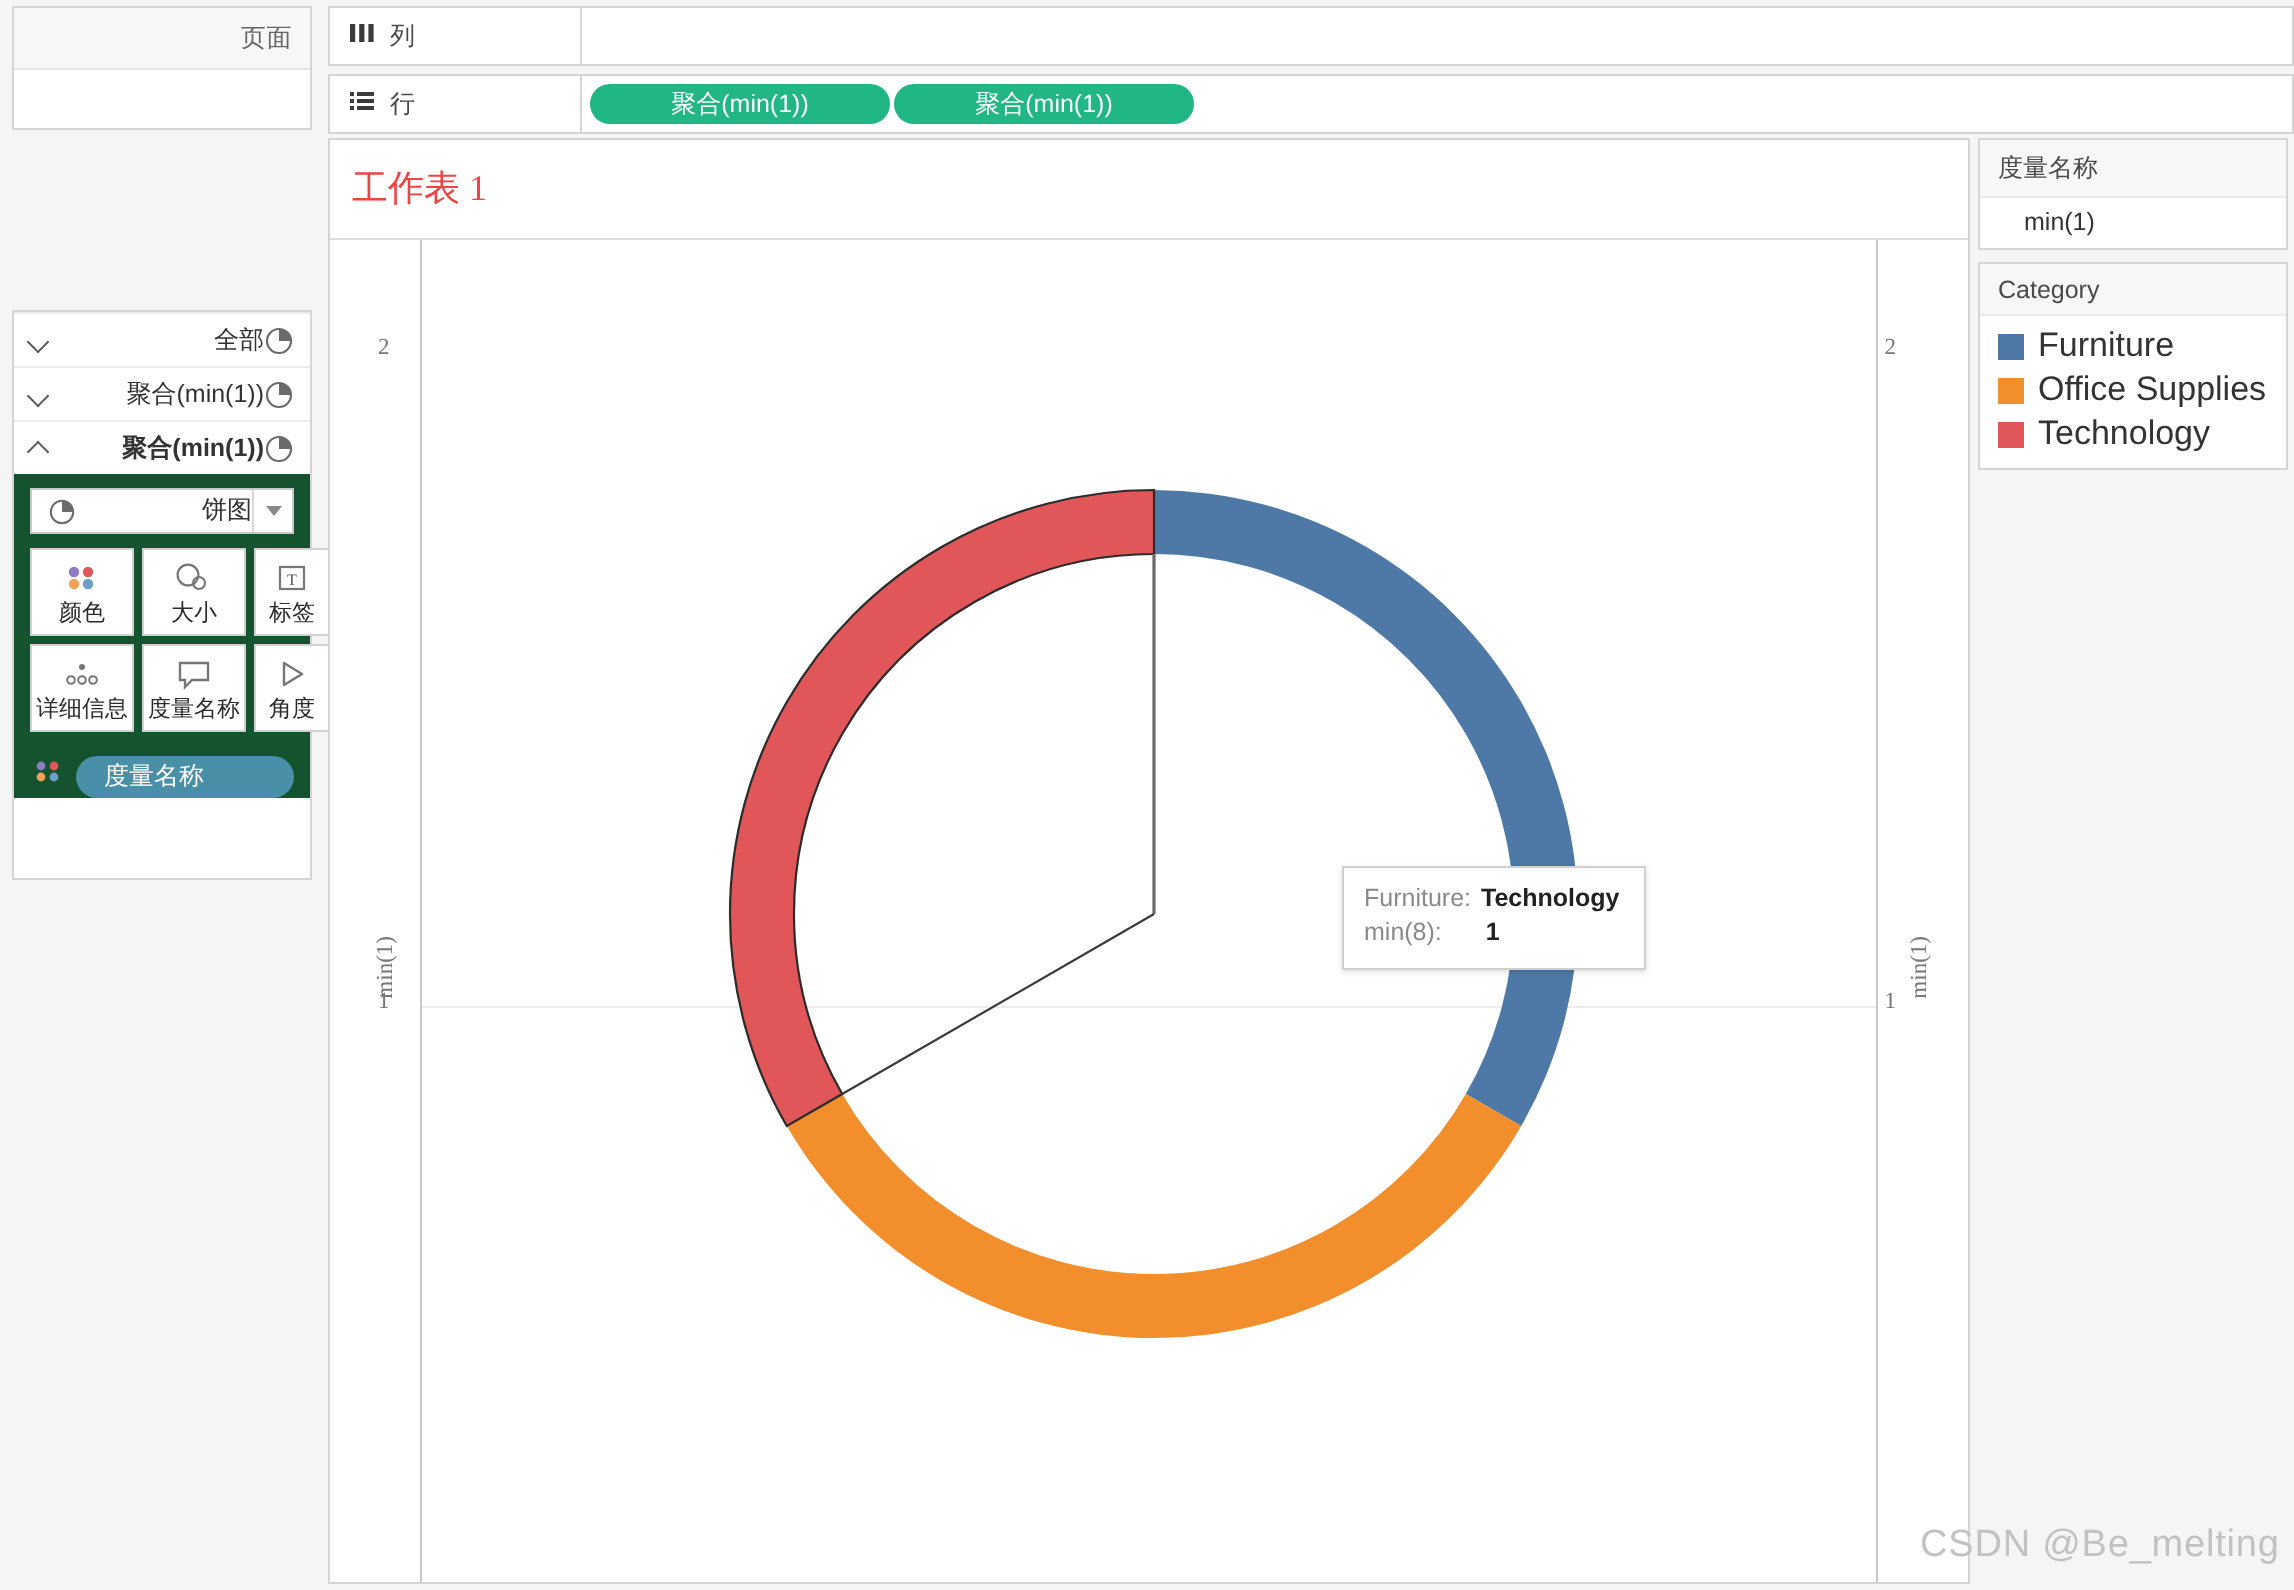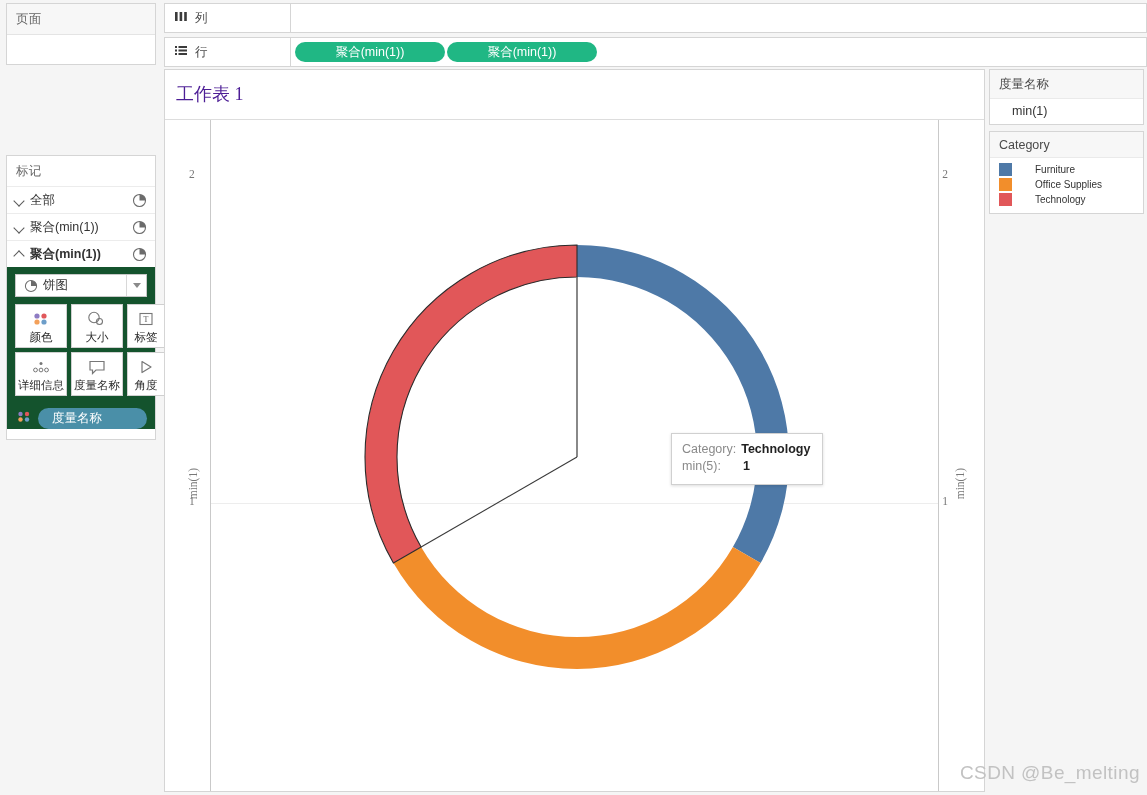--- a/index.html
+++ b/index.html
@@ -14,20 +14,21 @@
     position: relative;
     width: 1147px; height: 795px;
     background: #f5f5f5;
   }
 
   
   #left-col {
     position: absolute; left: 0; top: 0;
     width: 160px; height: 654px;
     background: #f5f5f5;
+    text-align: right;
   }
   .panel {
     position: absolute;
     left: 6px;
     width: 150px;
     background: #ffffff;
     border: 1px solid #d5d5d5;
   }
   .panel-title {
     font-size: 12.5px;
@@ -186,21 +187,21 @@
     left: 164px; top: 69px;
     width: 821px; height: 723px;
     background: #ffffff;
     border: 1px solid #d5d5d5;
   }
   #viz-title {
     height: 48px;
     display: flex; align-items: center;
     padding-left: 11px;
     font-size: 18px;
-    color: #4c1d95;
+    color: #ef4444;
     font-family: "Liberation Serif", serif;
   }
   #plot-wrap {
     position: absolute;
     left: 0; top: 49px; right: 0; bottom: 0;
     border-top: 1px solid #dddddd;
   }
   #plot-area {
     position: absolute;
     left: 45px; top: 0;
@@ -263,23 +264,23 @@
   .legend-head {
     font-size: 12.5px;
     color: #4a4a4a;
     padding: 6px 9px 5px 9px;
     background: #f7f7f7;
     border-bottom: 1px solid #eaeaea;
   }
   .legend-body { padding: 4px 0 6px 0; }
   .legend-item {
     display: flex; align-items: center;
-    gap: 23px;
+    gap: 7px;
     padding: 1px 9px;
-    font-size: 10px;
+    font-size: 17px;
     color: #333333;
     cursor: pointer;
   }
   .swatch { width: 13px; height: 13px; flex: 0 0 13px; }
   .legend-plain {
     font-size: 12.5px;
     color: #333333;
     padding: 5px 9px 6px 22px;
   }
 
@@ -299,21 +300,20 @@
 <div id="app">
 
   <div id="left-col">
 
     <div class="panel" id="pages-panel">
       <div class="panel-title">页面</div>
     </div>
 
 
     <div class="panel" id="marks-panel">
-      <div class="panel-title">标记</div>
 
       <div class="mark-row">
         <span class="chev"></span>
         <span class="mark-row-label">全部</span>
         <span class="pie-glyph">
           <svg width="15" height="15" viewBox="0 0 15 15">
             <circle cx="7.5" cy="7.5" r="6" fill="none" stroke="#6b6b6b" stroke-width="1.1"></circle>
             <path d="M7.5 7.5 L7.5 1.5 A6 6 0 0 1 13.5 7.5 Z" fill="#6b6b6b"></path>
           </svg>
         </span>
@@ -500,25 +500,25 @@
 
             <path d="M -183.6 106 A 212 212 0 0 1 0 -212 L 0 -180 A 180 180 0 0 0 -155.9 90 Z" fill="#e15759" stroke="#2b2b2b" stroke-width="1.1"></path>
 
             <line x1="0" y1="-180" x2="0" y2="0" stroke="#6b6b6b" stroke-width="1.6"></line>
             <line x1="0" y1="0" x2="-155.9" y2="90" stroke="#3a3a3a" stroke-width="1.1"></line>
           </g>
         </svg>
 
         <div id="tooltip">
           <div class="tt-line">
-            <span class="tt-key">Category:</span>
+            <span class="tt-key">Furniture:</span>
             <span class="tt-val">Technology</span>
           </div>
           <div class="tt-line">
-            <span class="tt-key">min(5):</span>
+            <span class="tt-key">min(8):</span>
             <span class="tt-val indent">1</span>
           </div>
         </div>
 
       </div>
     </div>
   </div>
 
   <div id="right-col">
 

